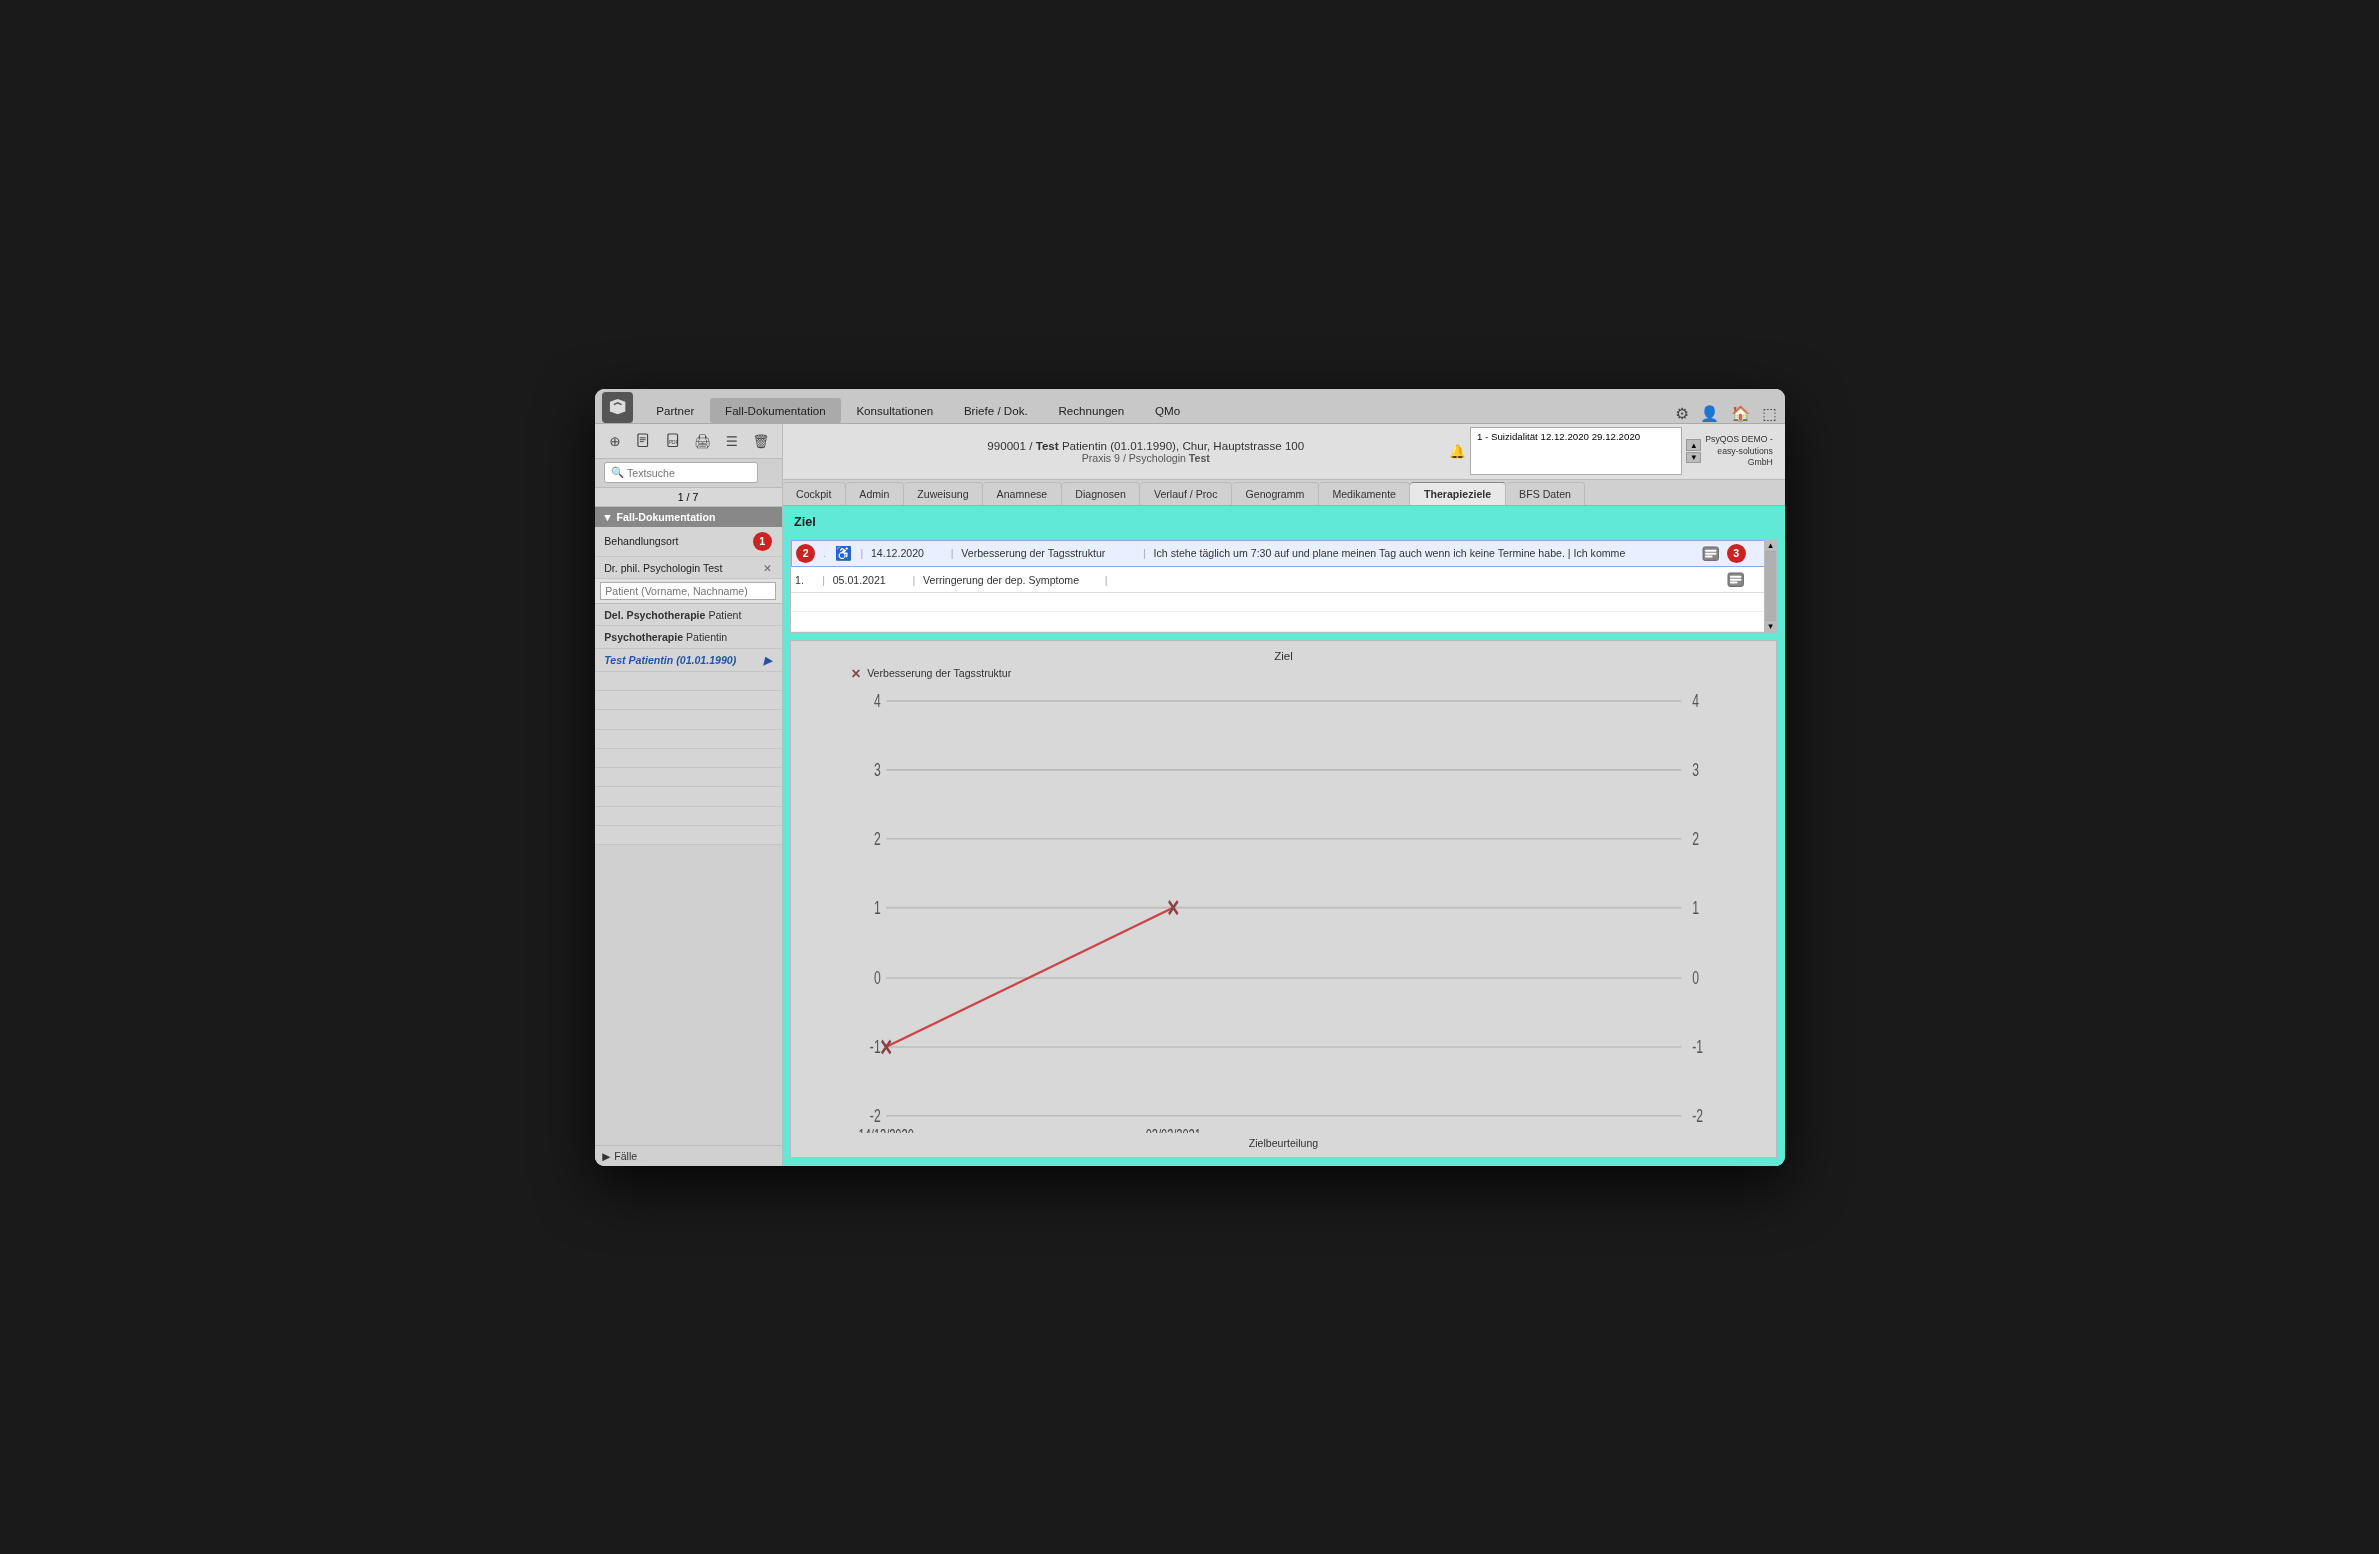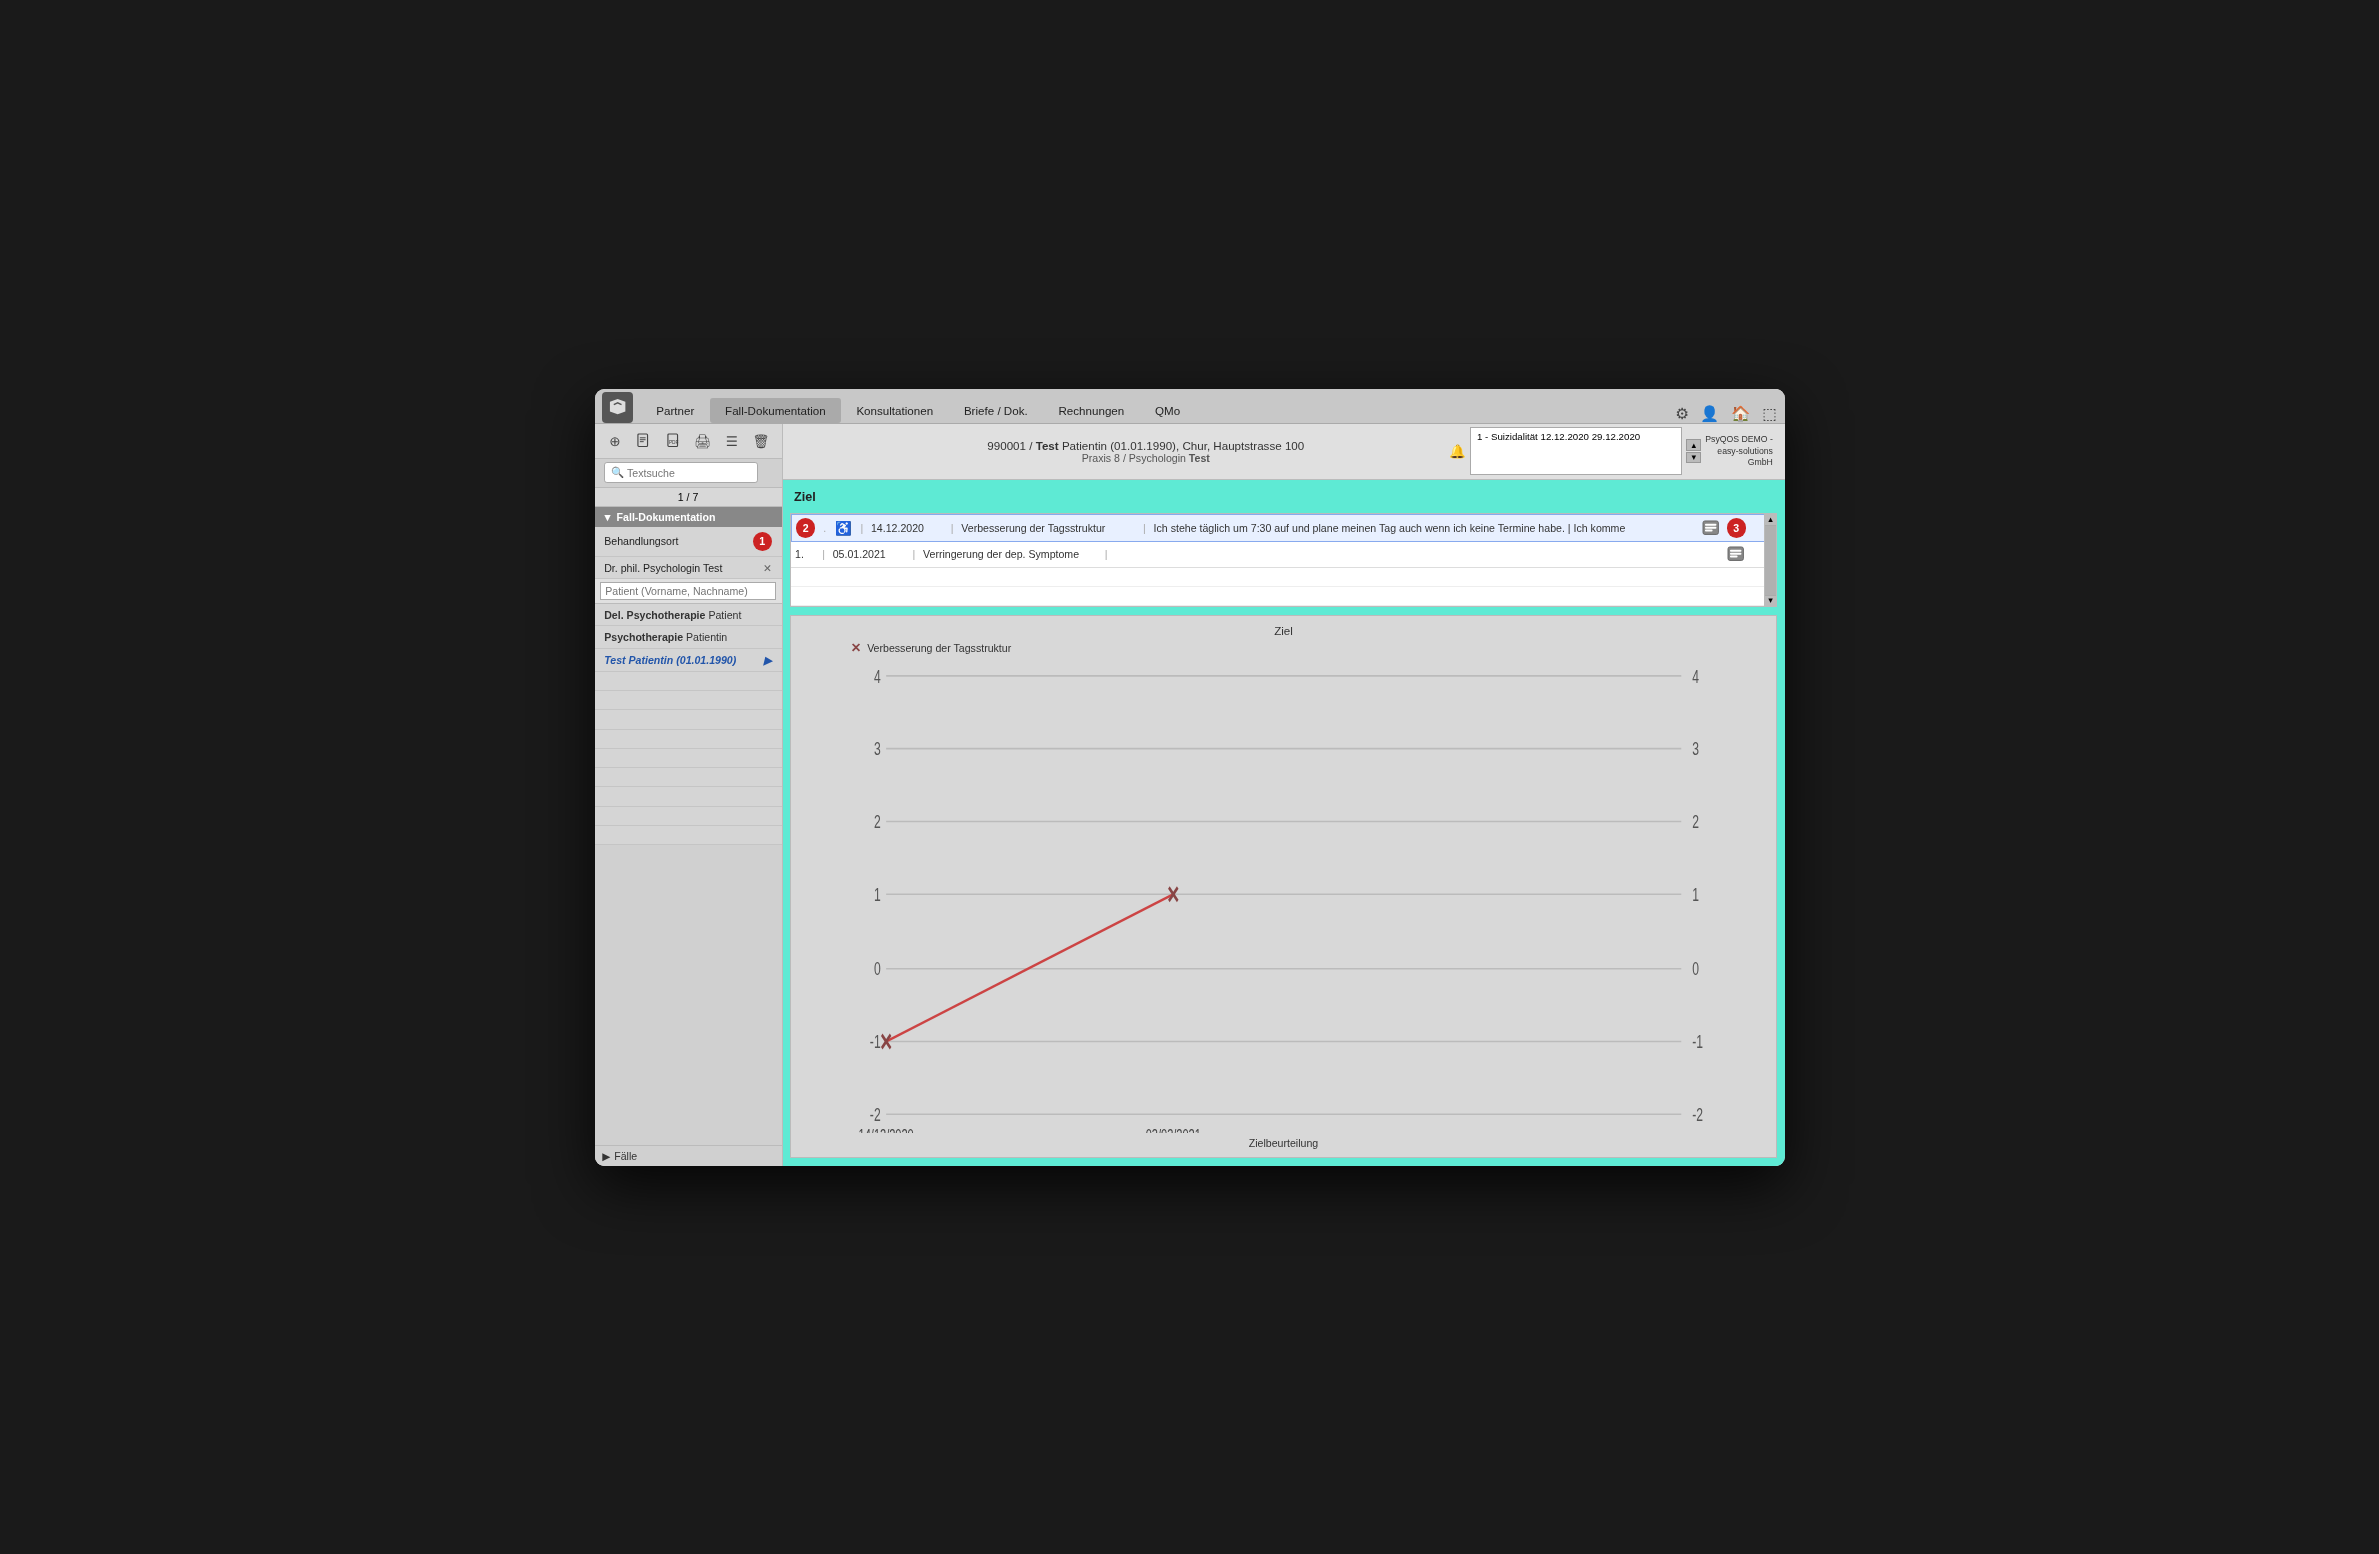--- a/index.html
+++ b/index.html
@@ -562,41 +562,53 @@
 
       <div class="content-header">
         <div style="width: 48px;"></div>
         <div class="patient-full-info">
           <div class="line1">
             <span>990001 / </span>
             <strong>Test</strong>
             <span> Patientin (01.01.1990), Chur, Hauptstrasse 100</span>
           </div>
           <div class="line2">
-            <span>Praxis 8 / Psychologin </span>
+            <span>Praxis 9 / Psychologin </span>
             <strong>Test</strong>
           </div>
         </div>
         <div class="diagnosis-selector">
           <span style="font-size:13.5px;">🔔</span>
           <div class="diagnosis-box">
             <span style="font-size:9.7px;">1 - Suizidalität 12.12.2020  29.12.2020</span>
           </div>
           <div class="diagnosis-scroll-btn">
             <div class="dscroll">▲</div>
             <div class="dscroll">▼</div>
           </div>
           <div class="company-info">
             <div>PsyQOS DEMO -</div>
             <div>easy-solutions</div>
             <div>GmbH</div>
           </div>
         </div>
       </div>
 
+      <div class="tab-bar">
+        <div class="tab">Cockpit</div>
+        <div class="tab">Admin</div>
+        <div class="tab">Zuweisung</div>
+        <div class="tab">Anamnese</div>
+        <div class="tab">Diagnosen</div>
+        <div class="tab">Verlauf / Proc</div>
+        <div class="tab">Genogramm</div>
+        <div class="tab">Medikamente</div>
+        <div class="tab active">Therapieziele</div>
+        <div class="tab">BFS Daten</div>
+      </div>
 
       <div class="tab-content">
         <div class="therapieziele-content">
 
           <div class="ziel-header">Ziel</div>
 
           <div class="ziel-table-wrapper" style="background:white; position:relative;">
 
             <div class="ziel-row highlighted" style="padding: 2.9px 29px 2.9px 3.9px;">
               <div class="badge" style="margin-right:3.9px;">2</div>

